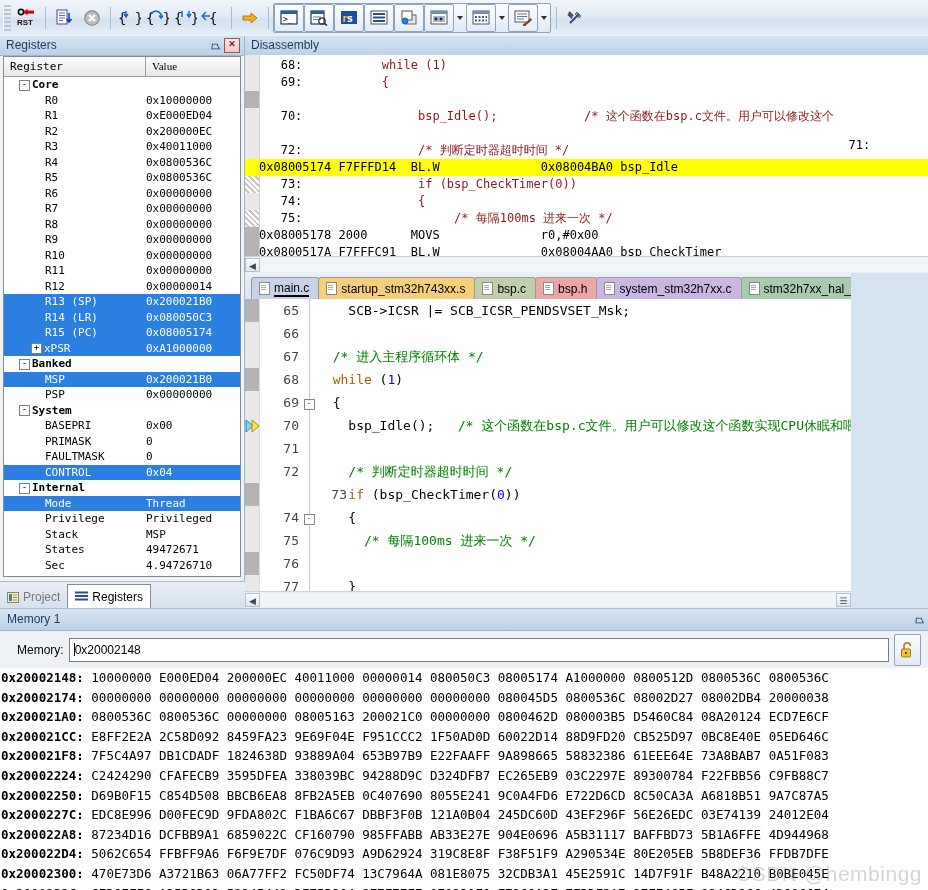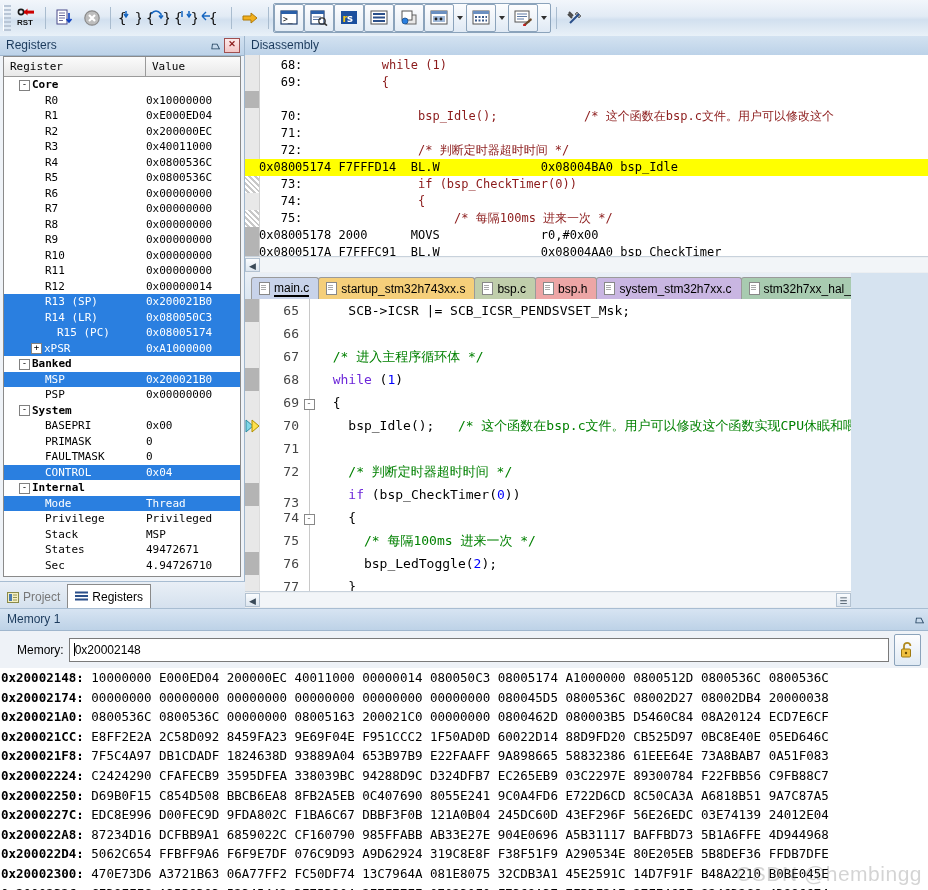--- a/index.html
+++ b/index.html
@@ -62,21 +62,21 @@
     position:absolute;left:3px;top:20px;right:3px;bottom:31px;
     background:#fff;border:1px solid #8a8a8a;overflow:hidden;
   }
   .reg-head{
     display:flex;height:19px;
     background:linear-gradient(to bottom,#fbfbfb,#e8e8e8);
     border-bottom:1px solid #9a9a9a;
     font-family:"DejaVu Sans Mono", monospace;font-size:11px;
   }
   .reg-head .c1{width:142px;padding-left:6px;line-height:19px;border-right:1px solid #9a9a9a;box-sizing:border-box;}
-  .reg-head .c2{flex:1;padding-left:6px;line-height:19px;}
+  .reg-head .c2{flex:1;padding-left:6px;line-height:19px;font-family:Liberation Serif, serif;}
   .reg-rows{font-family:"DejaVu Sans Mono", monospace;font-size:11px;}
   .reg-row{display:flex;height:15.5px;line-height:15.5px;white-space:nowrap;}
   .reg-row .name{width:142px;box-sizing:border-box;overflow:hidden;}
   .reg-row .val{flex:1;overflow:hidden;}
   .reg-row.sel .name,.reg-row.sel .val{background:#2a7fe0;color:#fff;}
   .reg-row.sel .name{background:#2a7fe0;}
   .exp{display:inline-block;width:9px;height:9px;border:1px solid #808080;background:#fff;
     font-size:9px;line-height:7px;text-align:center;color:#000;vertical-align:middle;margin-right:2px;}
   .dots{display:inline-block;width:13px;color:#9aa;letter-spacing:1px;font-size:9px;}
   .grp{font-weight:bold;}
@@ -145,21 +145,21 @@
   .ed-body{
     position:absolute;left:0;top:26px;right:0;bottom:17px;overflow:hidden;background:#fff;
     font-family:"DejaVu Sans Mono", monospace;font-size:13px;
   }
   .ed-gut{position:absolute;left:0;top:0;width:14px;bottom:0;background:#e8e8e8;border-right:1px solid #ddd;}
   .ed-gm{position:absolute;left:0;width:14px;height:23px;background:#b4b4b4;}
   .ed-num{position:absolute;left:14px;width:40px;text-align:right;height:23px;line-height:23px;color:#444;}
   .ed-fold{position:absolute;left:58px;width:12px;height:23px;line-height:23px;text-align:center;color:#666;font-size:11px;}
   .ed-bar{position:absolute;left:64px;top:0;bottom:0;width:1px;background:#c8c8c8;}
   .ed-txt{position:absolute;left:72px;right:0;height:23px;line-height:23px;white-space:pre;}
-  .kw{color:#6d28d9;}
+  .kw{color:#a16207;}
   .cm{color:#008000;}
   .num{color:#0000ff;}
   .arrow-g{position:absolute;left:0;width:18px;height:23px;display:flex;align-items:center;justify-content:center;}
 
   
   .memory{
     position:absolute;left:0;top:608px;width:928px;height:282px;background:#eef2f7;
   }
   .mem-title{
     height:21px;line-height:21px;
@@ -437,21 +437,21 @@
           </div>
           <div class="reg-row sel">
             <div class="name" style="padding-left: 28px;"><span class="dots">&nbsp;</span>R13 (SP)</div>
             <div class="val">0x200021B0</div>
           </div>
           <div class="reg-row sel">
             <div class="name" style="padding-left: 28px;"><span class="dots">&nbsp;</span>R14 (LR)</div>
             <div class="val">0x080050C3</div>
           </div>
           <div class="reg-row sel">
-            <div class="name" style="padding-left: 40px;"><span class="dots">&nbsp;</span>R15 (PC)</div>
+            <div class="name" style="padding-left: 28px;"><span class="dots">&nbsp;</span>R15 (PC)</div>
             <div class="val">0x08005174</div>
           </div>
           <div class="reg-row sel">
             <div class="name" style="padding-left: 14px;"><span class="dots">&nbsp;</span><span class="exp">+</span>xPSR</div>
             <div class="val">0xA1000000</div>
           </div>
           <div class="reg-row">
             <div class="name" style="padding-left: 2px;"><span class="dots">&nbsp;</span><span class="exp">-</span><span class="grp">Banked</span></div>
             <div class="val"></div>
           </div>
@@ -543,21 +543,21 @@
   <div class="disasm">
     <div class="pane-title">
       <span class="ttl">Disassembly</span>
     </div>
     <div class="dis-body" id="dis-body">
       <div class="dis-gutter"></div>
     <div class="dis-line" style="top: 2px;"><span class="ln">   68:</span><span class="src">           while (1)</span></div>
         <div class="dis-line" style="top: 19px;"><span class="ln">   69:</span><span class="src">           {</span></div>
         <div class="gut-mark" style="top: 36px;"></div>
         <div class="dis-line" style="top: 53px;"><span class="ln">   70:</span><span class="src">                bsp_Idle();            /* 这个函数在bsp.c文件。用户可以修改这个</span></div>
-        <div class="dis-line" style="top: 70px;"><span class="ln">   71:</span><span class="src">        </span></div>
+        <div class="dis-line" style="top: 82px; text-align: right;"><span class="ln">   71:</span><span class="src">        </span></div>
         <div class="dis-line" style="top: 87px;"><span class="ln">   72:</span><span class="src">                /* 判断定时器超时时间 */</span></div>
         <div class="arrow-y" style="top: 104px;">⇒</div>
         <div class="dis-line hl" style="top: 104px;"><span class="addr">0x08005174 F7FFFD14  BL.W              0x08004BA0 bsp_Idle</span></div>
         <div class="gut-hatch" style="top: 121px;"></div>
         <div class="dis-line" style="top: 121px;"><span class="ln">   73:</span><span class="src">                if (bsp_CheckTimer(0))</span></div>
         <div class="dis-line" style="top: 138px;"><span class="ln">   74:</span><span class="src">                {</span></div>
         <div class="gut-hatch" style="top: 155px;"></div>
         <div class="dis-line" style="top: 155px;"><span class="ln">   75:</span><span class="src">                     /* 每隔100ms 进来一次 */</span></div>
         <div class="gut-mark" style="top: 172px;"></div>
         <div class="dis-line" style="top: 172px;"><span class="addr">0x08005178 2000      MOVS              r0,#0x00</span></div>
@@ -619,30 +619,29 @@
             <path d="M7 2 L14 8 L7 14 Z" fill="#ffe14d" stroke="#b09000" stroke-width="1"></path>
           </svg>
         </div>
         <div class="ed-num" style="top: 115px;">70</div>
         <div class="ed-txt" style="top: 115px;">    bsp_Idle();   <span class="cm">/* 这个函数在bsp.c文件。用户可以修改这个函数实现CPU休眠和喂</span></div>
         <div class="ed-num" style="top: 138px;">71</div>
         <div class="ed-txt" style="top: 138px;"></div>
         <div class="ed-num" style="top: 161px;">72</div>
         <div class="ed-txt" style="top: 161px;">    <span class="cm">/* 判断定时器超时时间 */</span></div>
         <div class="ed-gm" style="top: 184px;"></div>
-        <div class="ed-num" style="top: 192px;">73</div>
+        <div class="ed-num" style="top: 184px; margin-left: 48px;">73</div>
         <div class="ed-txt" style="top: 184px;">    <span class="kw">if</span> (bsp_CheckTimer(<span class="num">0</span>))</div>
         <div class="ed-num" style="top: 207px;">74</div>
         <div class="ed-fold" style="top: 207px;"><span style="display:inline-block;width:9px;height:9px;border:1px solid #888;background:#fff;line-height:7px;font-size:9px;">-</span></div>
         <div class="ed-txt" style="top: 207px;">    {</div>
         <div class="ed-num" style="top: 230px;">75</div>
         <div class="ed-txt" style="top: 230px;">      <span class="cm">/* 每隔100ms 进来一次 */</span></div>
         <div class="ed-gm" style="top: 253px;"></div>
         <div class="ed-num" style="top: 253px;">76</div>
-        <div class="ed-txt" style="top: 253px;">      bsp_LedToggle(<span class="num">2</span>);</div>
         <div class="ed-num" style="top: 276px;">77</div>
         <div class="ed-txt" style="top: 276px;">    }</div>
       </div>
     <div class="hscroll" style="bottom:0;">
       <div class="hs-arrow">◀</div>
       <div class="hs-track"></div>
       <div class="hs-arrow">☰</div>
     </div>
   </div>
 

